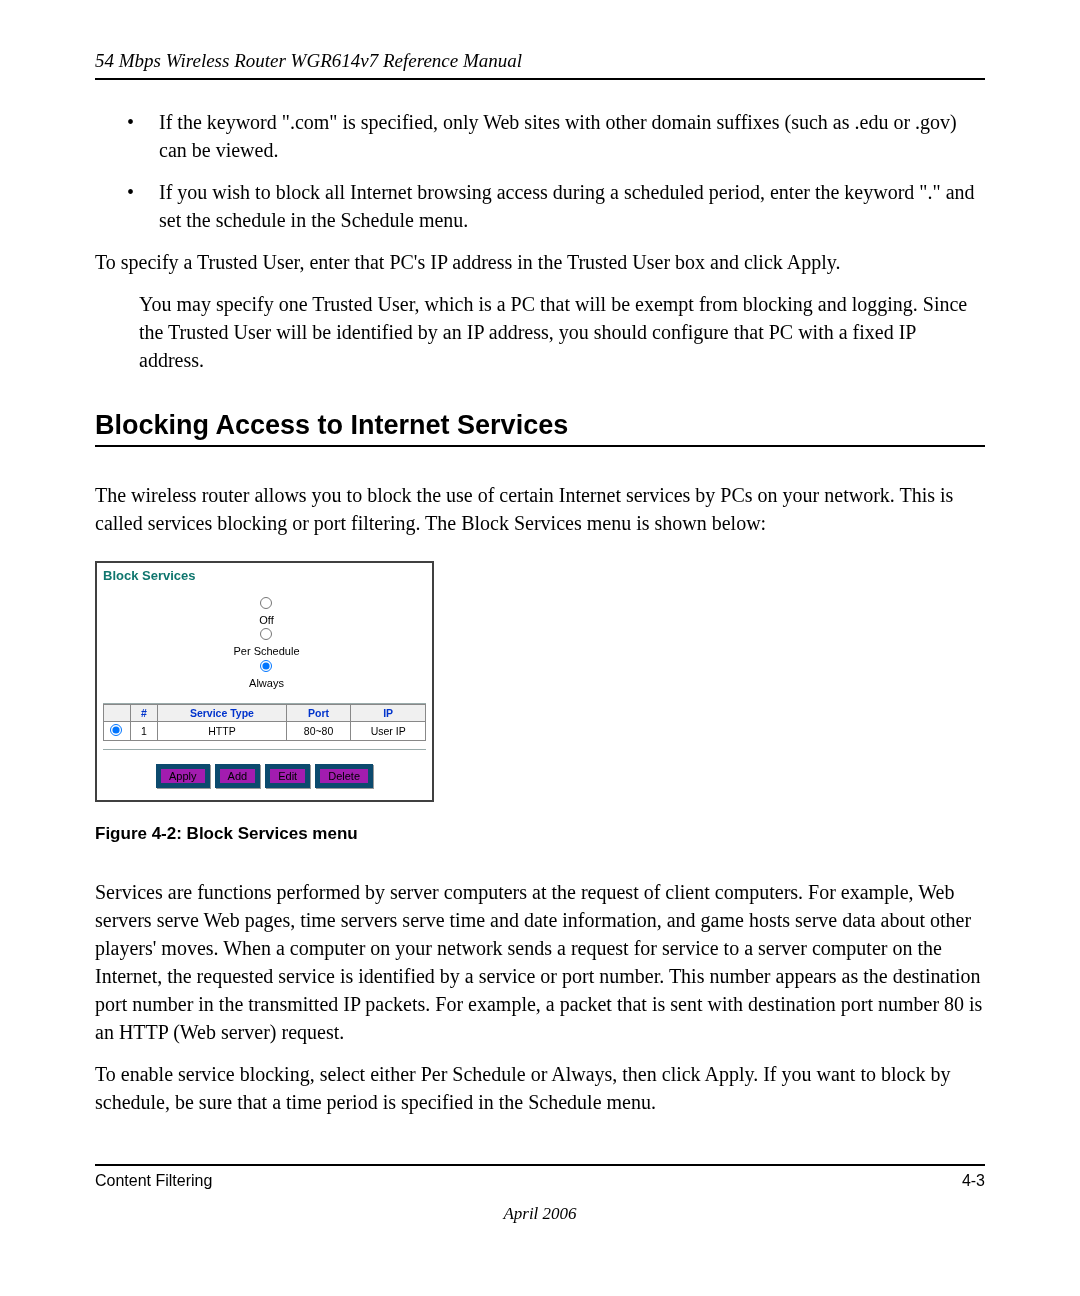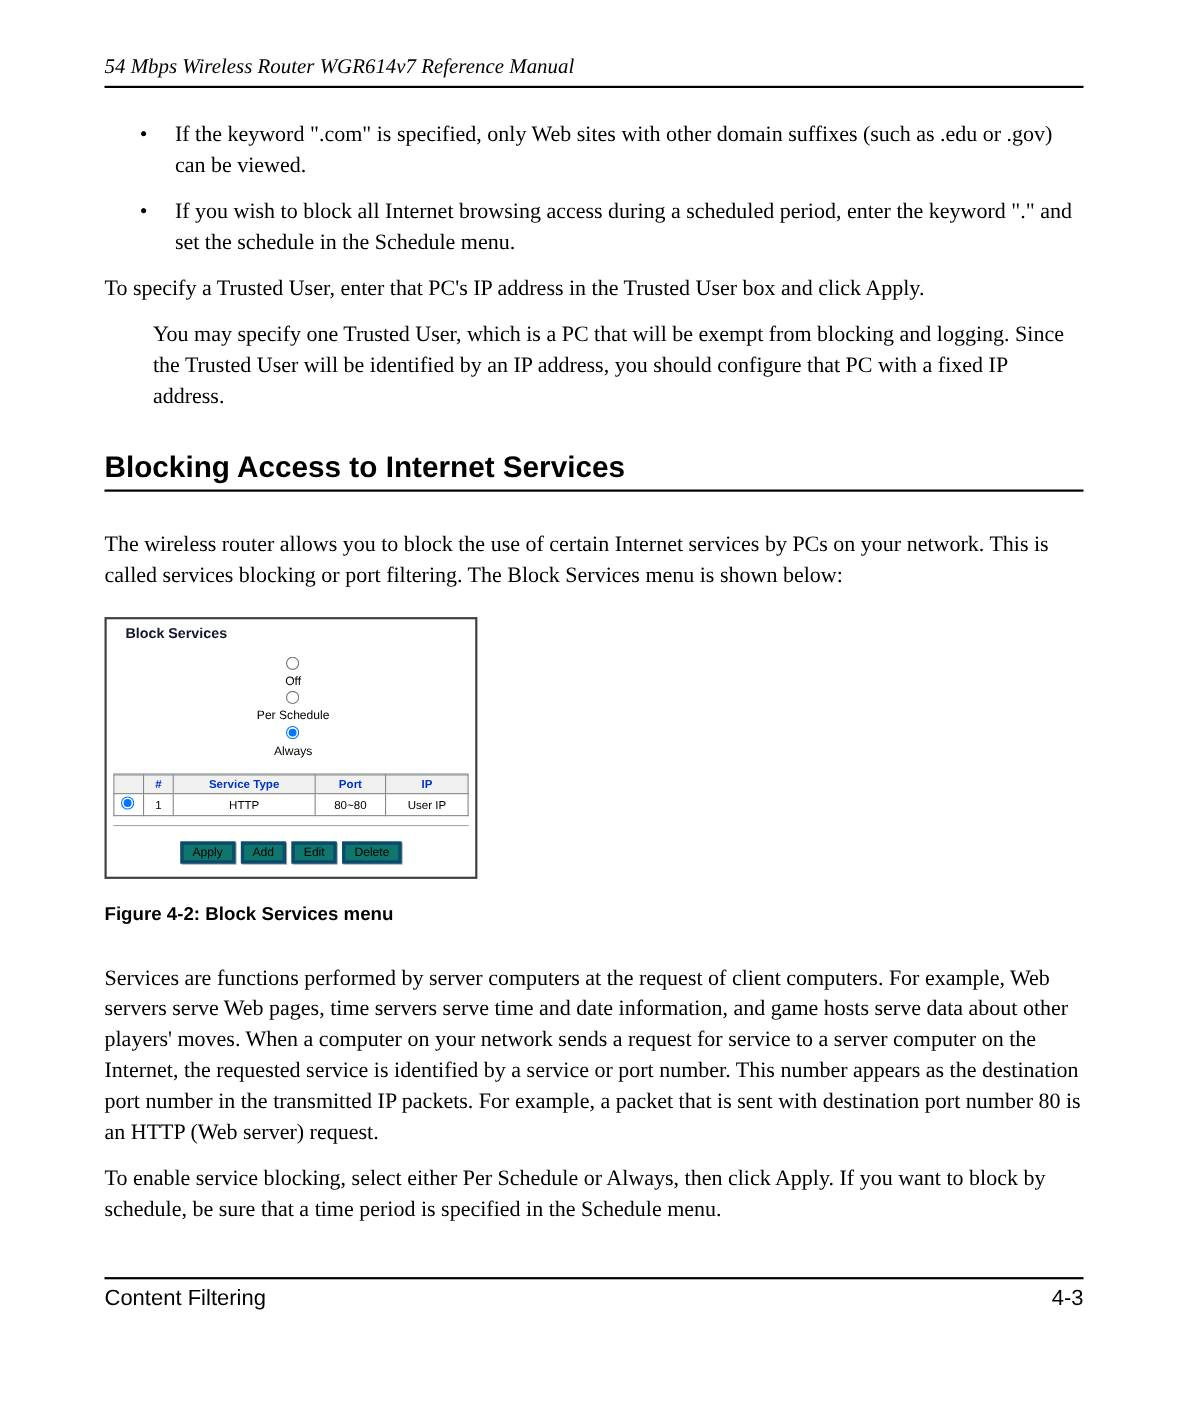--- a/index.html
+++ b/index.html
@@ -69,24 +69,24 @@
   .screenshot {
     width: 335px;
     border: 2px solid #404040;
     background: #fff;
     font-family: Arial, Helvetica, sans-serif;
     font-size: 11px;
     color: #000;
     padding-bottom: 10px;
   }
   .screenshot .title {
-    color: #0f172a;
+    color: #0f766e;
     font-weight: bold;
     font-size: 13px;
-    padding: 5px 6px 2px 17px;
+    padding: 5px 6px 2px 6px;
   }
   .screenshot .radios {
     padding: 12px 6px 10px 10px;
   }
   .screenshot .radio-row {
     display: flex;
     align-items: center;
     gap: 4px;
     line-height: 1.4;
     font-size: 11px;
@@ -120,22 +120,22 @@
   }
   .screenshot th.sel, .screenshot td.sel { width: 22px; }
   .screenshot th.num, .screenshot td.num { width: 22px; }
   .screenshot .btnrow {
     text-align: center;
     padding: 14px 0 2px 0;
   }
   .screenshot button {
     font-family: Arial, Helvetica, sans-serif;
     font-size: 11px;
-    background: #0f766e;
-    border: 3px solid #0c4a6e;
+    background: #a21caf;
+    border: 5px solid #0c4a6e;
     padding: 1px 8px;
     margin: 0 1px;
     box-shadow: 1px 1px 0 #999;
   }
   .fig-caption {
     font-family: Arial, Helvetica, sans-serif;
     font-weight: bold;
     font-size: 17px;
     margin: 22px 0 34px 0;
   }
@@ -143,21 +143,21 @@
   
   .footer-rule {
     border: none;
     border-top: 2px solid #000;
     margin: 48px 0 6px 0;
   }
   .footer-row {
     display: flex;
     justify-content: space-between;
     font-family: Arial, Helvetica, sans-serif;
-    font-size: 20px;
+    font-size: 16px;
   }
   .footer-date {
     text-align: center;
     font-style: italic;
     font-size: 17px;
     margin-top: 14px;
   }
 </style>
 </head>
 <body>
@@ -238,14 +238,15 @@
 
   <p class="body">Services are functions performed by server computers at the request of client computers. For example, Web servers serve Web pages, time servers serve time and date information, and game hosts serve data about other players' moves. When a computer on your network sends a request for service to a server computer on the Internet, the requested service is identified by a service or port number. This number appears as the destination port number in the transmitted IP packets. For example, a packet that is sent with destination port number 80 is an HTTP (Web server) request.</p>
 
   <p class="body">To enable service blocking, select either Per Schedule or Always, then click Apply. If you want to block by schedule, be sure that a time period is specified in the Schedule menu.</p>
 
   <hr class="footer-rule">
   <div class="footer-row">
     <span>Content Filtering</span>
     <span>4-3</span>
   </div>
+  <div class="footer-date">April 2006</div>
 
 </div>
 
 </body></html>

